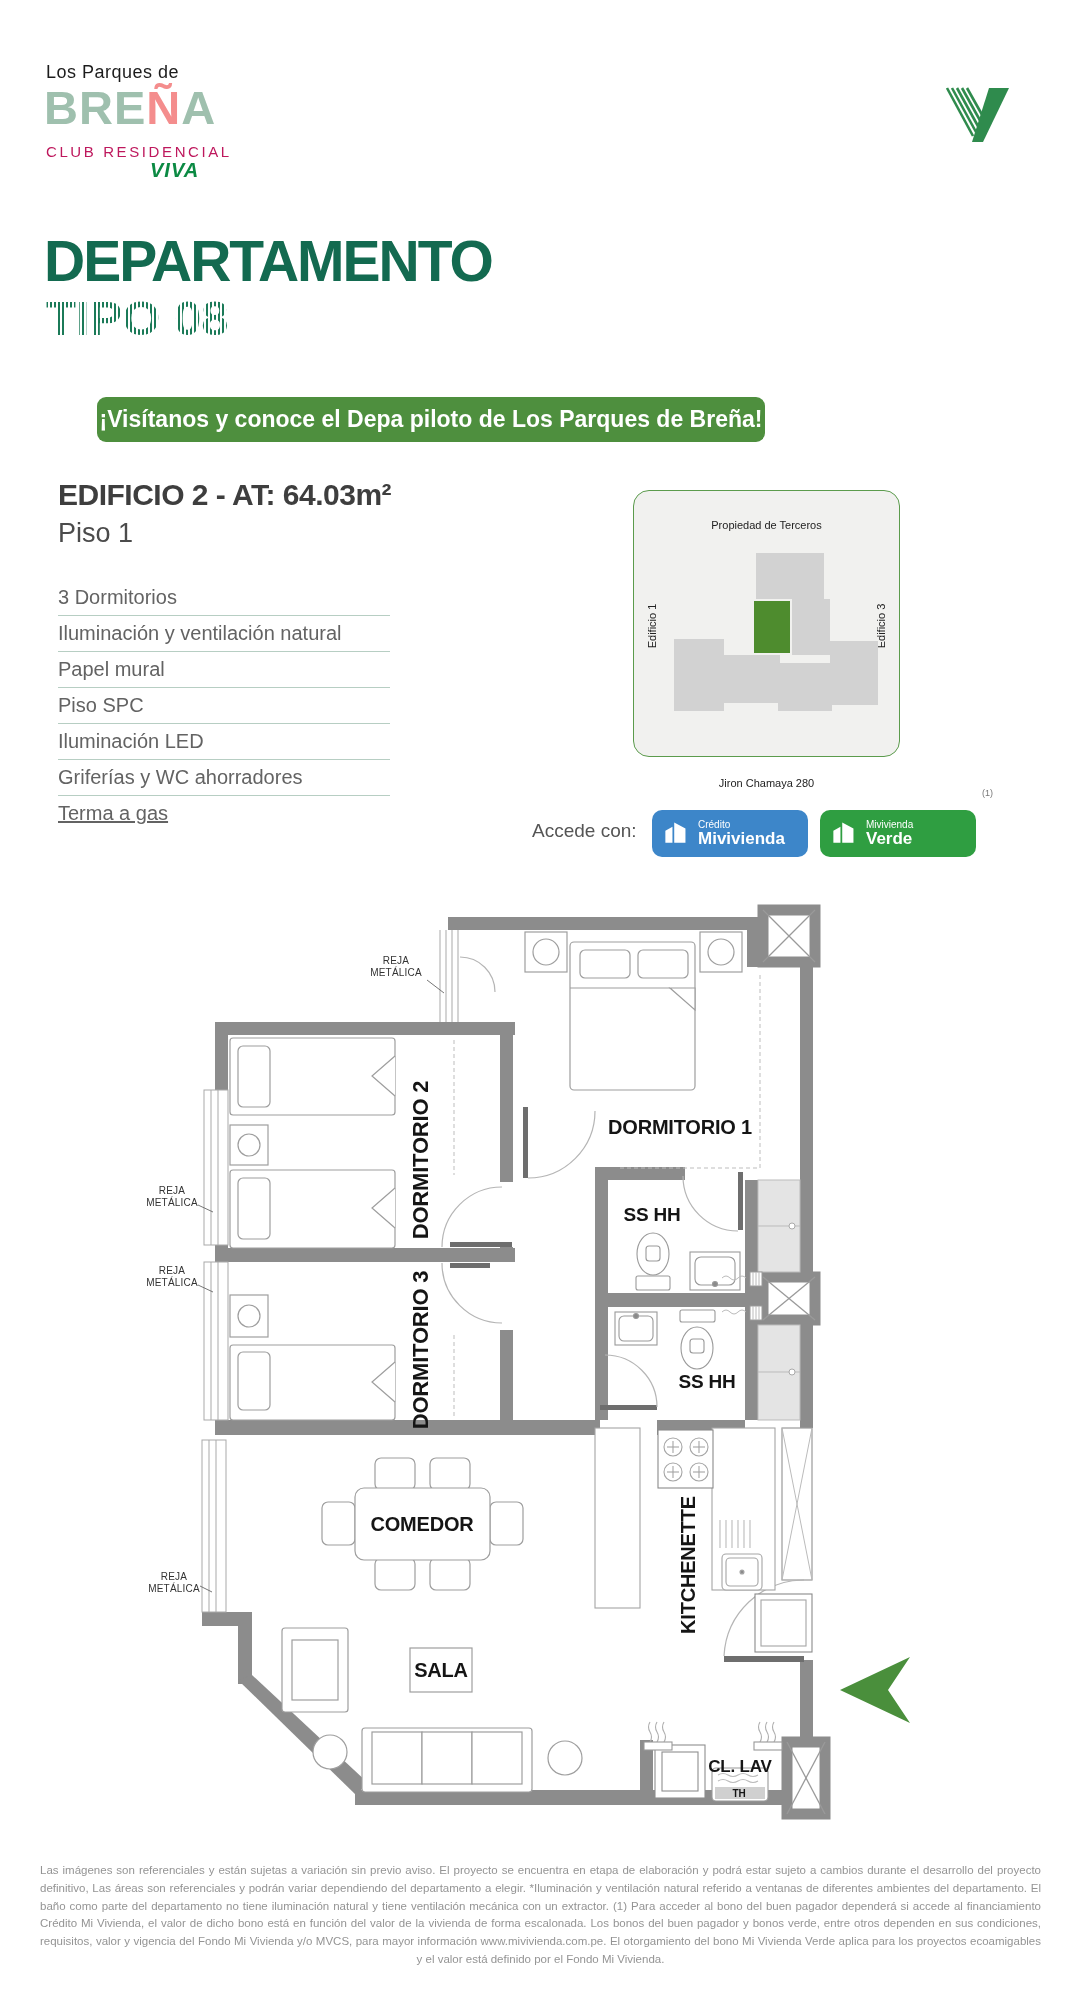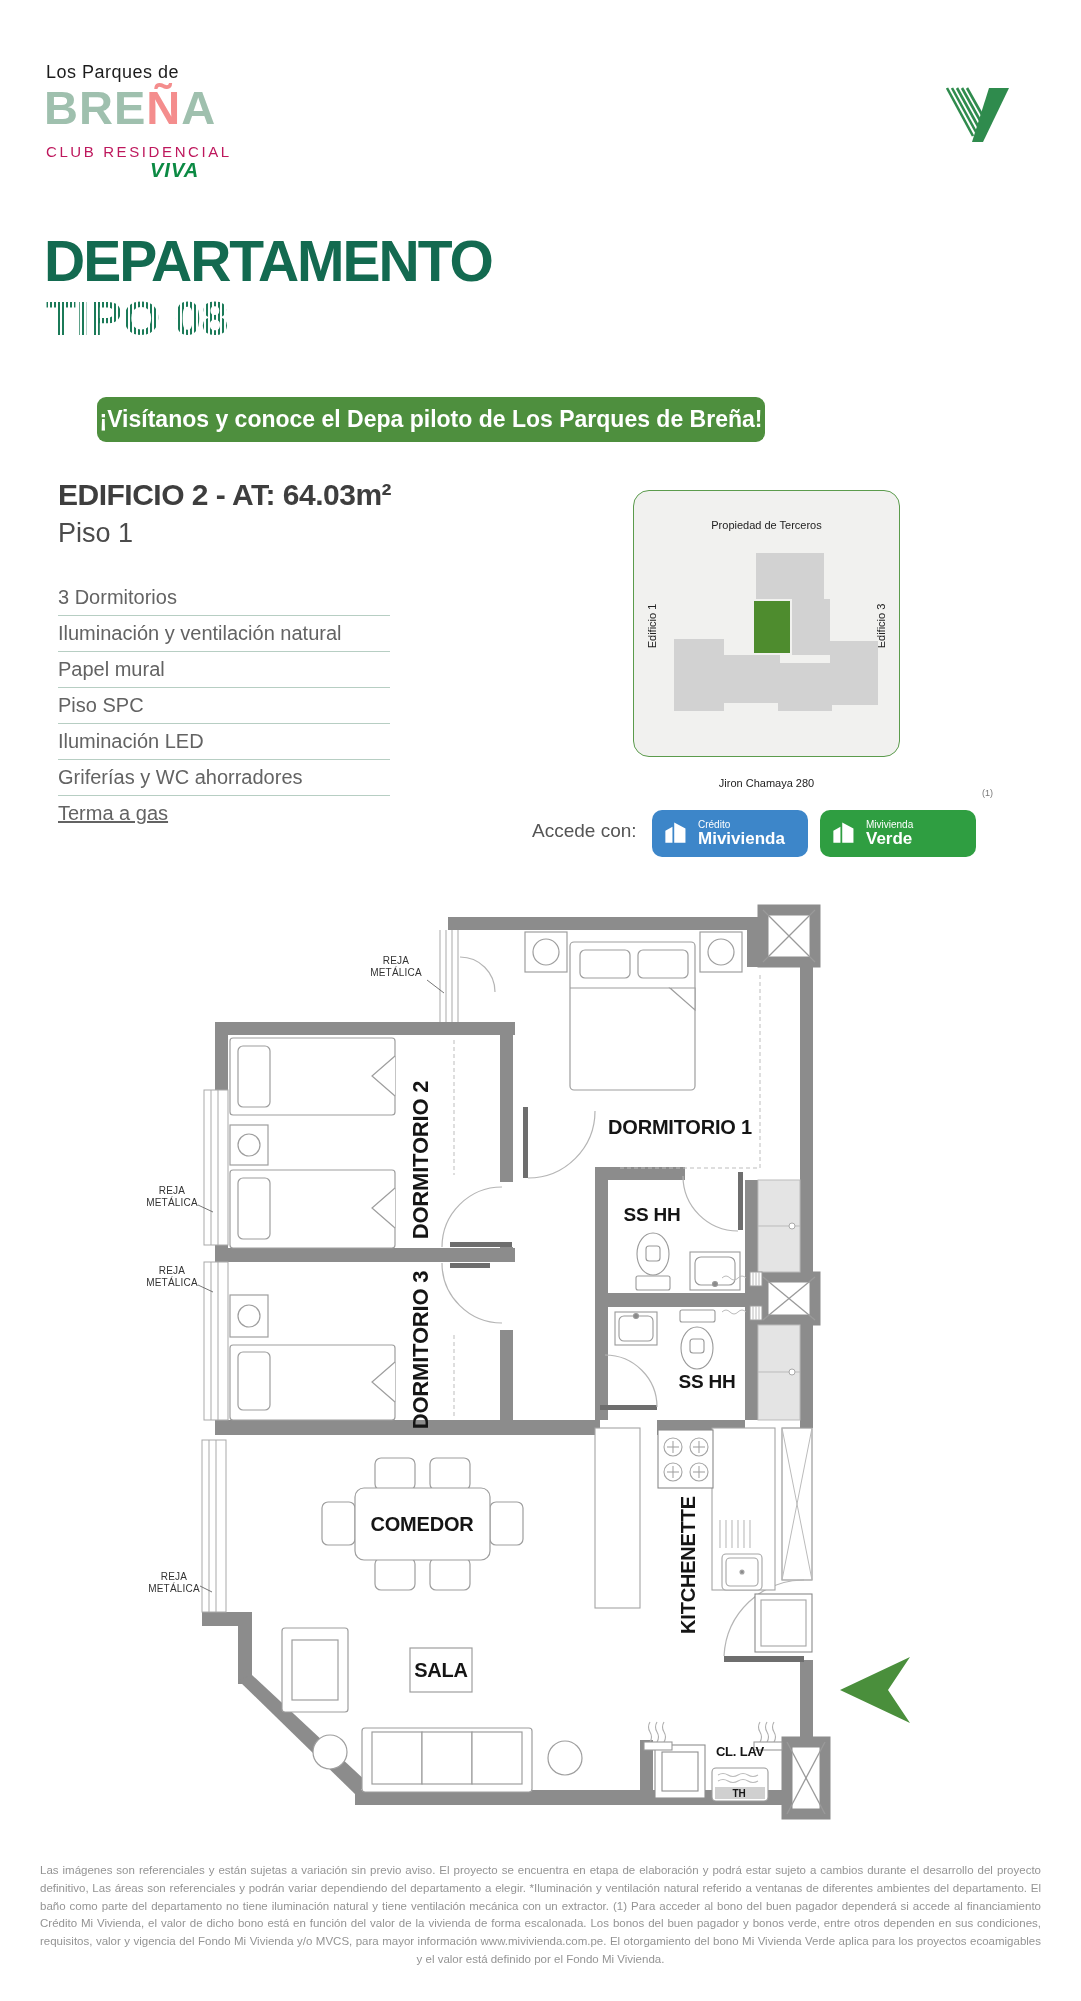--- a/index.html
+++ b/index.html
@@ -59,21 +59,21 @@
   .badge .txt .l1{font-size:10px;line-height:11px;}
   .badge .txt .l2{font-size:17px;font-weight:bold;line-height:18px;}
   .badge-blue{left:652px;top:810px;background:#3D86C9;}
   .badge-green{left:820px;top:810px;background:#2F9E41;}
   .badge-note{left:982px;top:788px;font-size:9px;color:#777;}
 
   
   .plan-svg{left:140px;top:880px;}
   .plabel{position:absolute;transform:translate(-50%,-50%);white-space:nowrap;font-weight:bold;color:#151515;letter-spacing:-0.2px;}
   .vlabel{position:absolute;transform:translate(-50%,-50%) rotate(-90deg);white-space:nowrap;font-weight:bold;color:#151515;letter-spacing:-0.2px;}
-  .fs20{font-size:20px;} .fs22{font-size:22px;} .fs19{font-size:19px;} .fs15{font-size:13px;} .fs10{font-size:10px;}
+  .fs20{font-size:20px;} .fs22{font-size:22px;} .fs19{font-size:19px;} .fs15{font-size:17px;margin-top:16px;} .fs10{font-size:10px;}
   .reja{
     position:absolute;transform:translate(-50%,-50%);width:70px;text-align:center;
     font-size:10px;line-height:1.2;color:#333;letter-spacing:.2px;font-weight:normal;
   }
 
   
   .footer{
     left:40px;top:1862px;width:1001px;font-size:11.5px;color:#949494;line-height:1.55;
     text-align:justify;text-align-last:center;
   }

